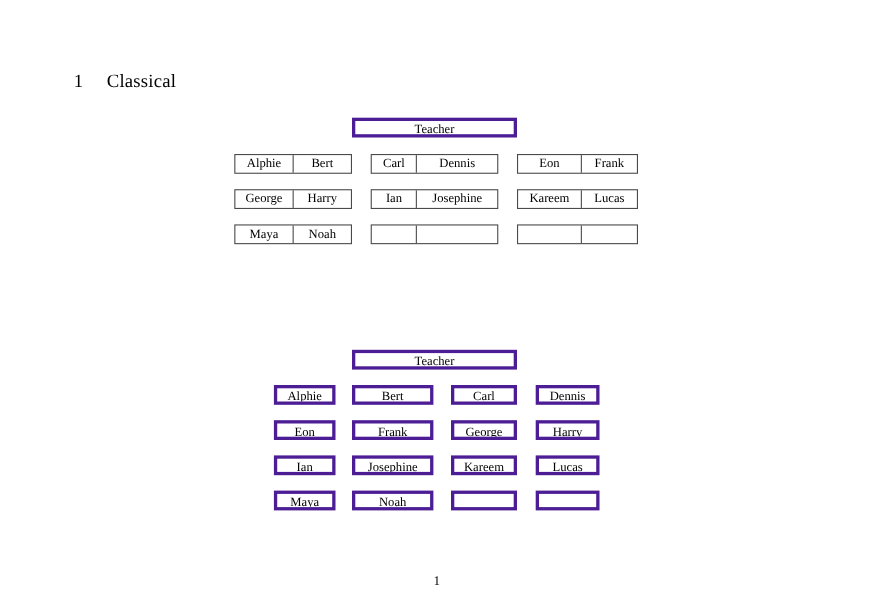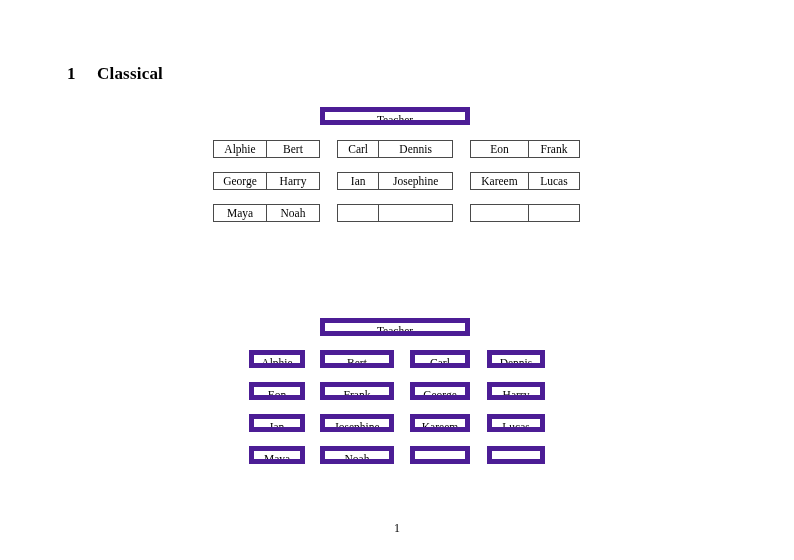--- a/index.html
+++ b/index.html
@@ -13,35 +13,35 @@
     height: 560px;
     background: #ffffff;
     font-family: "Liberation Serif", "DejaVu Serif", serif;
     color: #000000;
     overflow: hidden;
   }
 
   
   .section-heading {
     position: absolute;
-    font-weight: bold;
+    font-weight: normal;
     font-size: 17px;
     letter-spacing: 0.2px;
     white-space: nowrap;
   }
   .section-heading .sec-num {
     display: inline-block;
     width: 30px;
   }
 
   
   .box {
     position: absolute;
     box-sizing: border-box;
-    border: 5px solid #4c1d95;
+    border: 3px solid #4c1d95;
     background: #ffffff;
     height: 18px;
     line-height: 16px;
     text-align: center;
     font-size: 11.5px;
     white-space: nowrap;
     overflow: hidden;
   }
 
   

